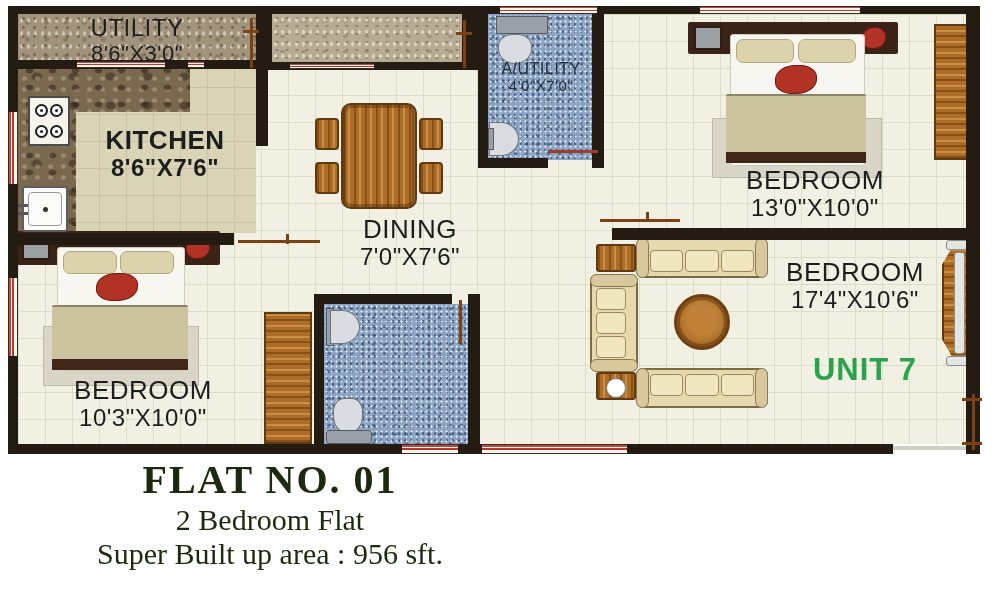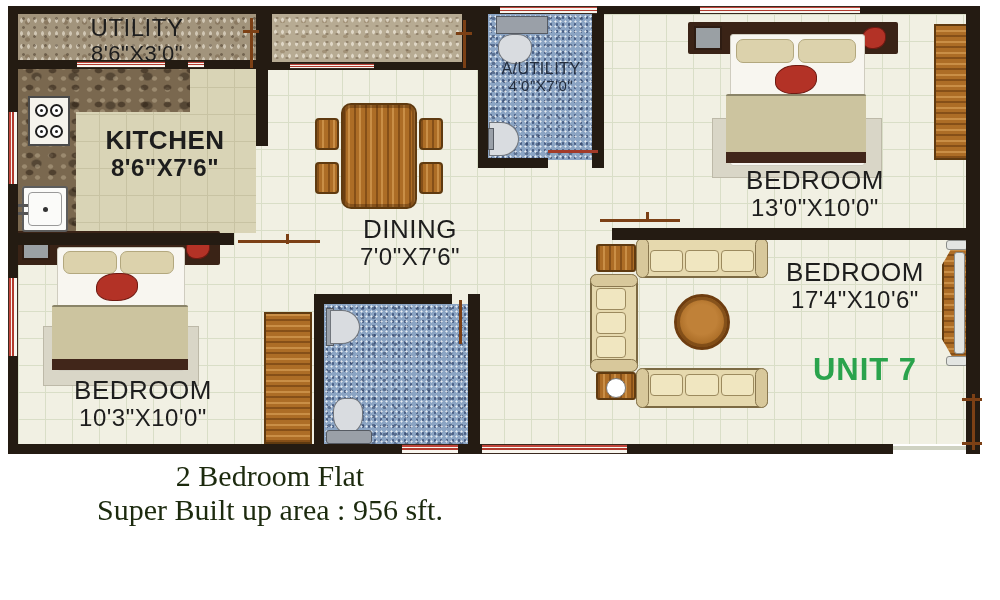--- a/index.html
+++ b/index.html
@@ -262,17 +262,18 @@
     <span class="rdims">17'4"X10'6"</span>
   </div>
   <div class="room-label lbl-big" style="left:33px;top:376px;width:220px;">
     <span class="rname">BEDROOM</span>
     <span class="rdims">10'3"X10'0"</span>
   </div>
 
   <div class="unit-label">UNIT 7</div>
 
   <div class="footer">
+    <div class="f1">FLAT NO. 01</div>
     <div class="f2">2 Bedroom Flat</div>
     <div class="f4">Super Built up area : 956 sft.</div>
   </div>
 
 </div>
 
 </body></html>

